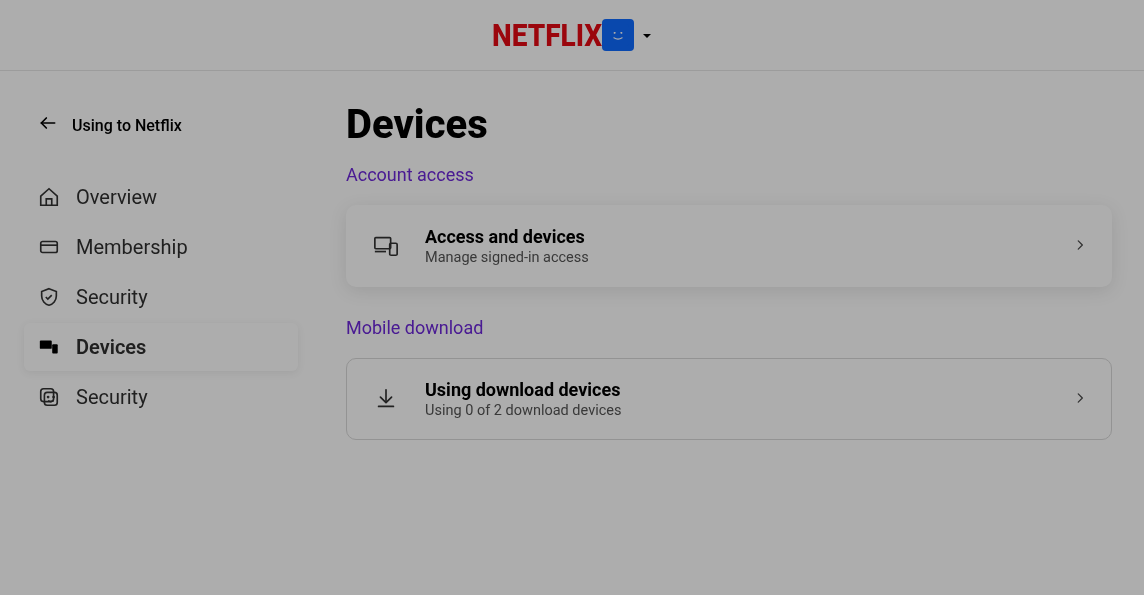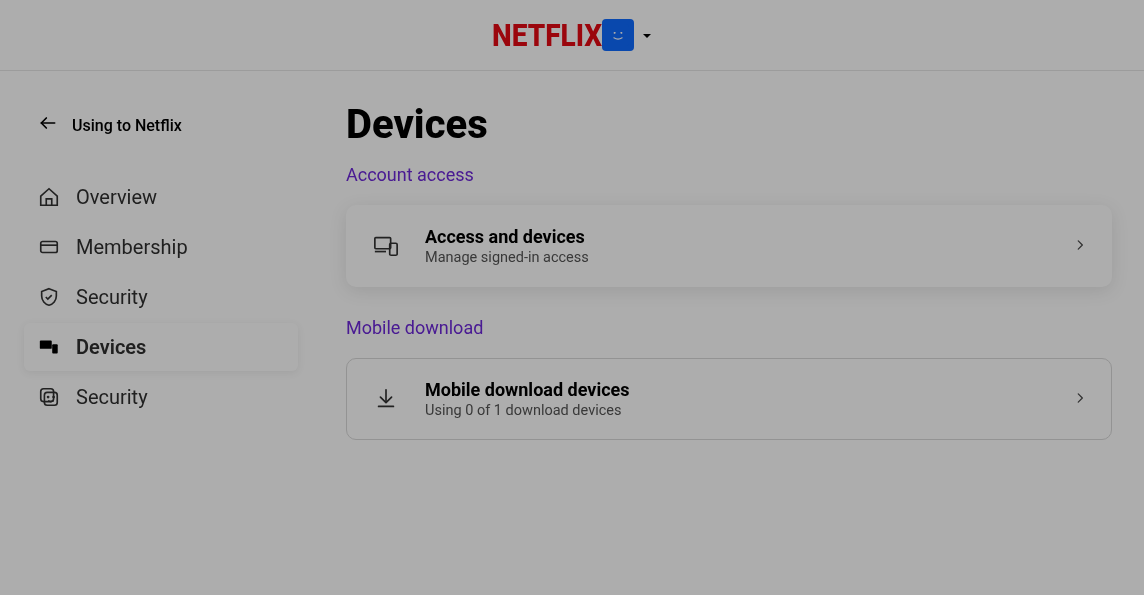--- a/index.html
+++ b/index.html
@@ -159,22 +159,22 @@
         <div class="section-heading">Mobile download</div>
         <div class="card">
           <span class="card-icon">
             <svg viewBox="0 0 28 28" fill="none" stroke="#333" stroke-width="1.8" stroke-linecap="round" stroke-linejoin="round">
                 <line x1="14" y1="4" x2="14" y2="17"></line>
                 <polyline points="8 12 14 18 20 12"></polyline>
                 <line x1="6" y1="22" x2="22" y2="22"></line>
               </svg>
           </span>
           <div class="card-text">
-            <div class="card-title">Mobile download devices</div>
-            <div class="card-sub">Using 0 of 1 download devices</div>
+            <div class="card-title">Using download devices</div>
+            <div class="card-sub">Using 0 of 2 download devices</div>
           </div>
           <span class="chev">
             <svg width="14" height="14" viewBox="0 0 24 24" fill="none" stroke="currentColor" stroke-width="2.2" stroke-linecap="round" stroke-linejoin="round">
                 <polyline points="9 5 16 12 9 19"></polyline>
               </svg>
           </span>
         </div>
       </div>
     </main>
   </div>

